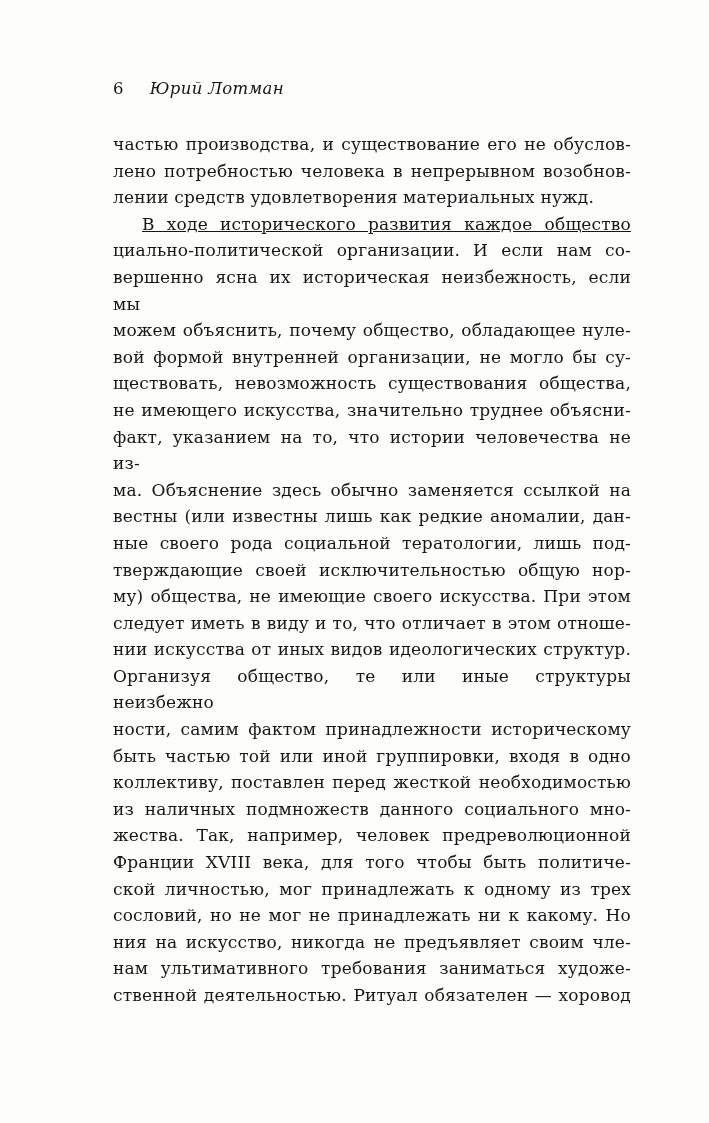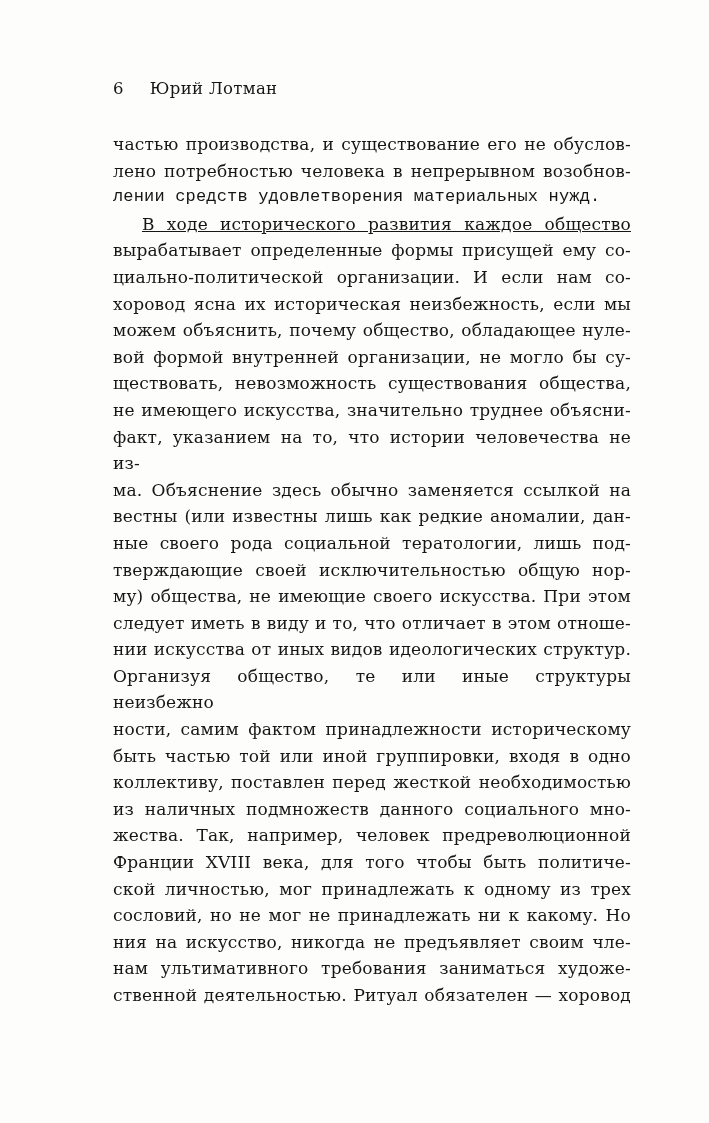--- a/index.html
+++ b/index.html
@@ -25,38 +25,38 @@
     display: flex;
     align-items: baseline;
     font-size: 16.5px;
     letter-spacing: 0.02em;
   }
   .running-head .page-number {
     font-style: normal;
     margin-right: 26px;
   }
   .running-head .running-title {
+    font-style: italic;
   }
   .text-block {
     position: absolute;
     left: 113px;
     top: 131px;
     width: 518px;
     font-size: 17px;
     line-height: 26.6px;
     letter-spacing: 0.01em;
   }
   .line {
     text-align: justify;
     text-align-last: justify;
     white-space: normal;
   }
   .line.last {
     text-align-last: left;
-    font-family: Liberation Mono, monospace;
   }
   .line.indent {
     text-indent: 29px;
     text-decoration: underline;
   }
 </style>
 </head>
 <body>
 
 <div class="page">
@@ -64,23 +64,22 @@
   <div class="running-head">
     <span class="page-number">6</span>
     <span class="running-title">Юрий Лотман</span>
   </div>
 
   <div class="text-block">
       <div class="line">частью производства, и существование его не обуслов-</div>
       <div class="line">лено потребностью человека в непрерывном возобнов-</div>
       <div class="line last">лении средств удовлетворения материальных нужд.</div>
       <div class="line indent">В ходе исторического развития каждое общество</div>
-      <div class="line">вырабатывает определенные формы присущей ему со-</div>
       <div class="line">циально-политической организации. И если нам со-</div>
-      <div class="line">хоровод ясна их историческая неизбежность, если мы</div>
+      <div class="line">вершенно ясна их историческая неизбежность, если мы</div>
       <div class="line">можем объяснить, почему общество, обладающее нуле-</div>
       <div class="line">вой формой внутренней организации, не могло бы су-</div>
       <div class="line">ществовать, невозможность существования общества,</div>
       <div class="line">не имеющего искусства, значительно труднее объясни-</div>
       <div class="line">факт, указанием на то, что истории человечества не из-</div>
       <div class="line">ма. Объяснение здесь обычно заменяется ссылкой на</div>
       <div class="line">вестны (или известны лишь как редкие аномалии, дан-</div>
       <div class="line">ные своего рода социальной тератологии, лишь под-</div>
       <div class="line">тверждающие своей исключительностью общую нор-</div>
       <div class="line">му) общества, не имеющие своего искусства. При этом</div>

